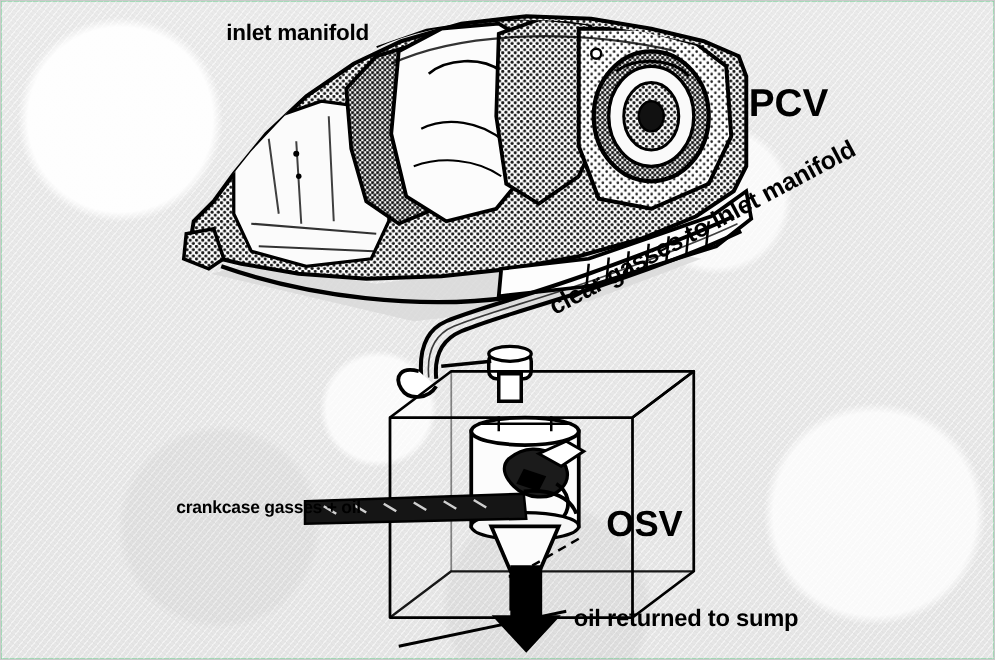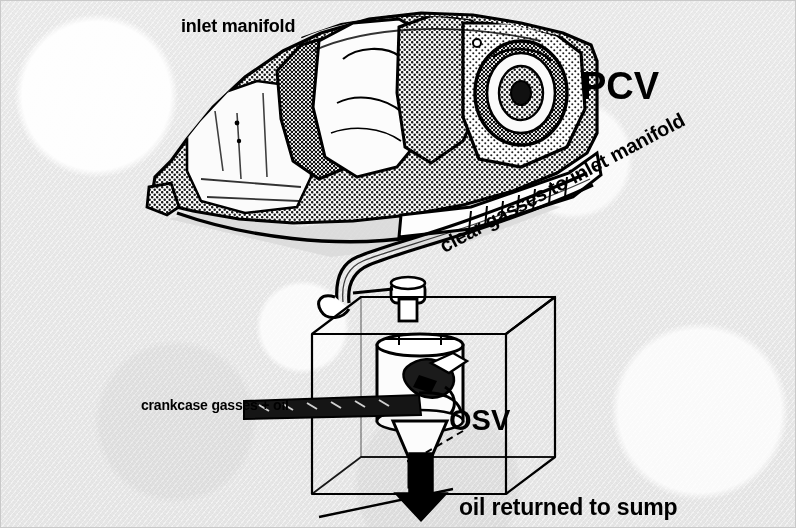--- a/index.html
+++ b/index.html
@@ -36,29 +36,29 @@
   .lbl{
     position:absolute;
     font-family:"Liberation Sans", sans-serif;
     font-weight:bold;
     color:#000;
     white-space:nowrap;
     line-height:1;
     letter-spacing:-.2px;
   }
   #label-inlet-manifold{left:180px;top:16px;font-size:18px;}
-  #label-pcv{left:580px;top:66px;font-size:38px;letter-spacing:0px;}
+  #label-pcv{left:598px;top:66px;font-size:31px;letter-spacing:0px;}
   #label-clear-gasses{
     left:440px;top:236px;font-size:20px;
     transform-origin:0 50%;
     transform:rotate(-28deg);
   }
   #label-crankcase{left:140px;top:397px;font-size:14px;}
-  #label-osv{left:448px;top:405px;font-size:29px;letter-spacing:0px;}
-  #label-oil-returned{left:458px;top:495px;font-size:23px;}
+  #label-osv{left:484px;top:405px;font-size:29px;letter-spacing:0px;}
+  #label-oil-returned{left:458px;top:485px;font-size:19px;}
   #label-watermark{left:10px;top:503px;font-size:16px;}
 </style>
 </head>
 <body>
 
 <div id="stage">
 
   <div id="paper-texture"></div>
 
   <svg id="art" width="796" height="528" viewBox="0 0 796 528" xmlns="http://www.w3.org/2000/svg">

